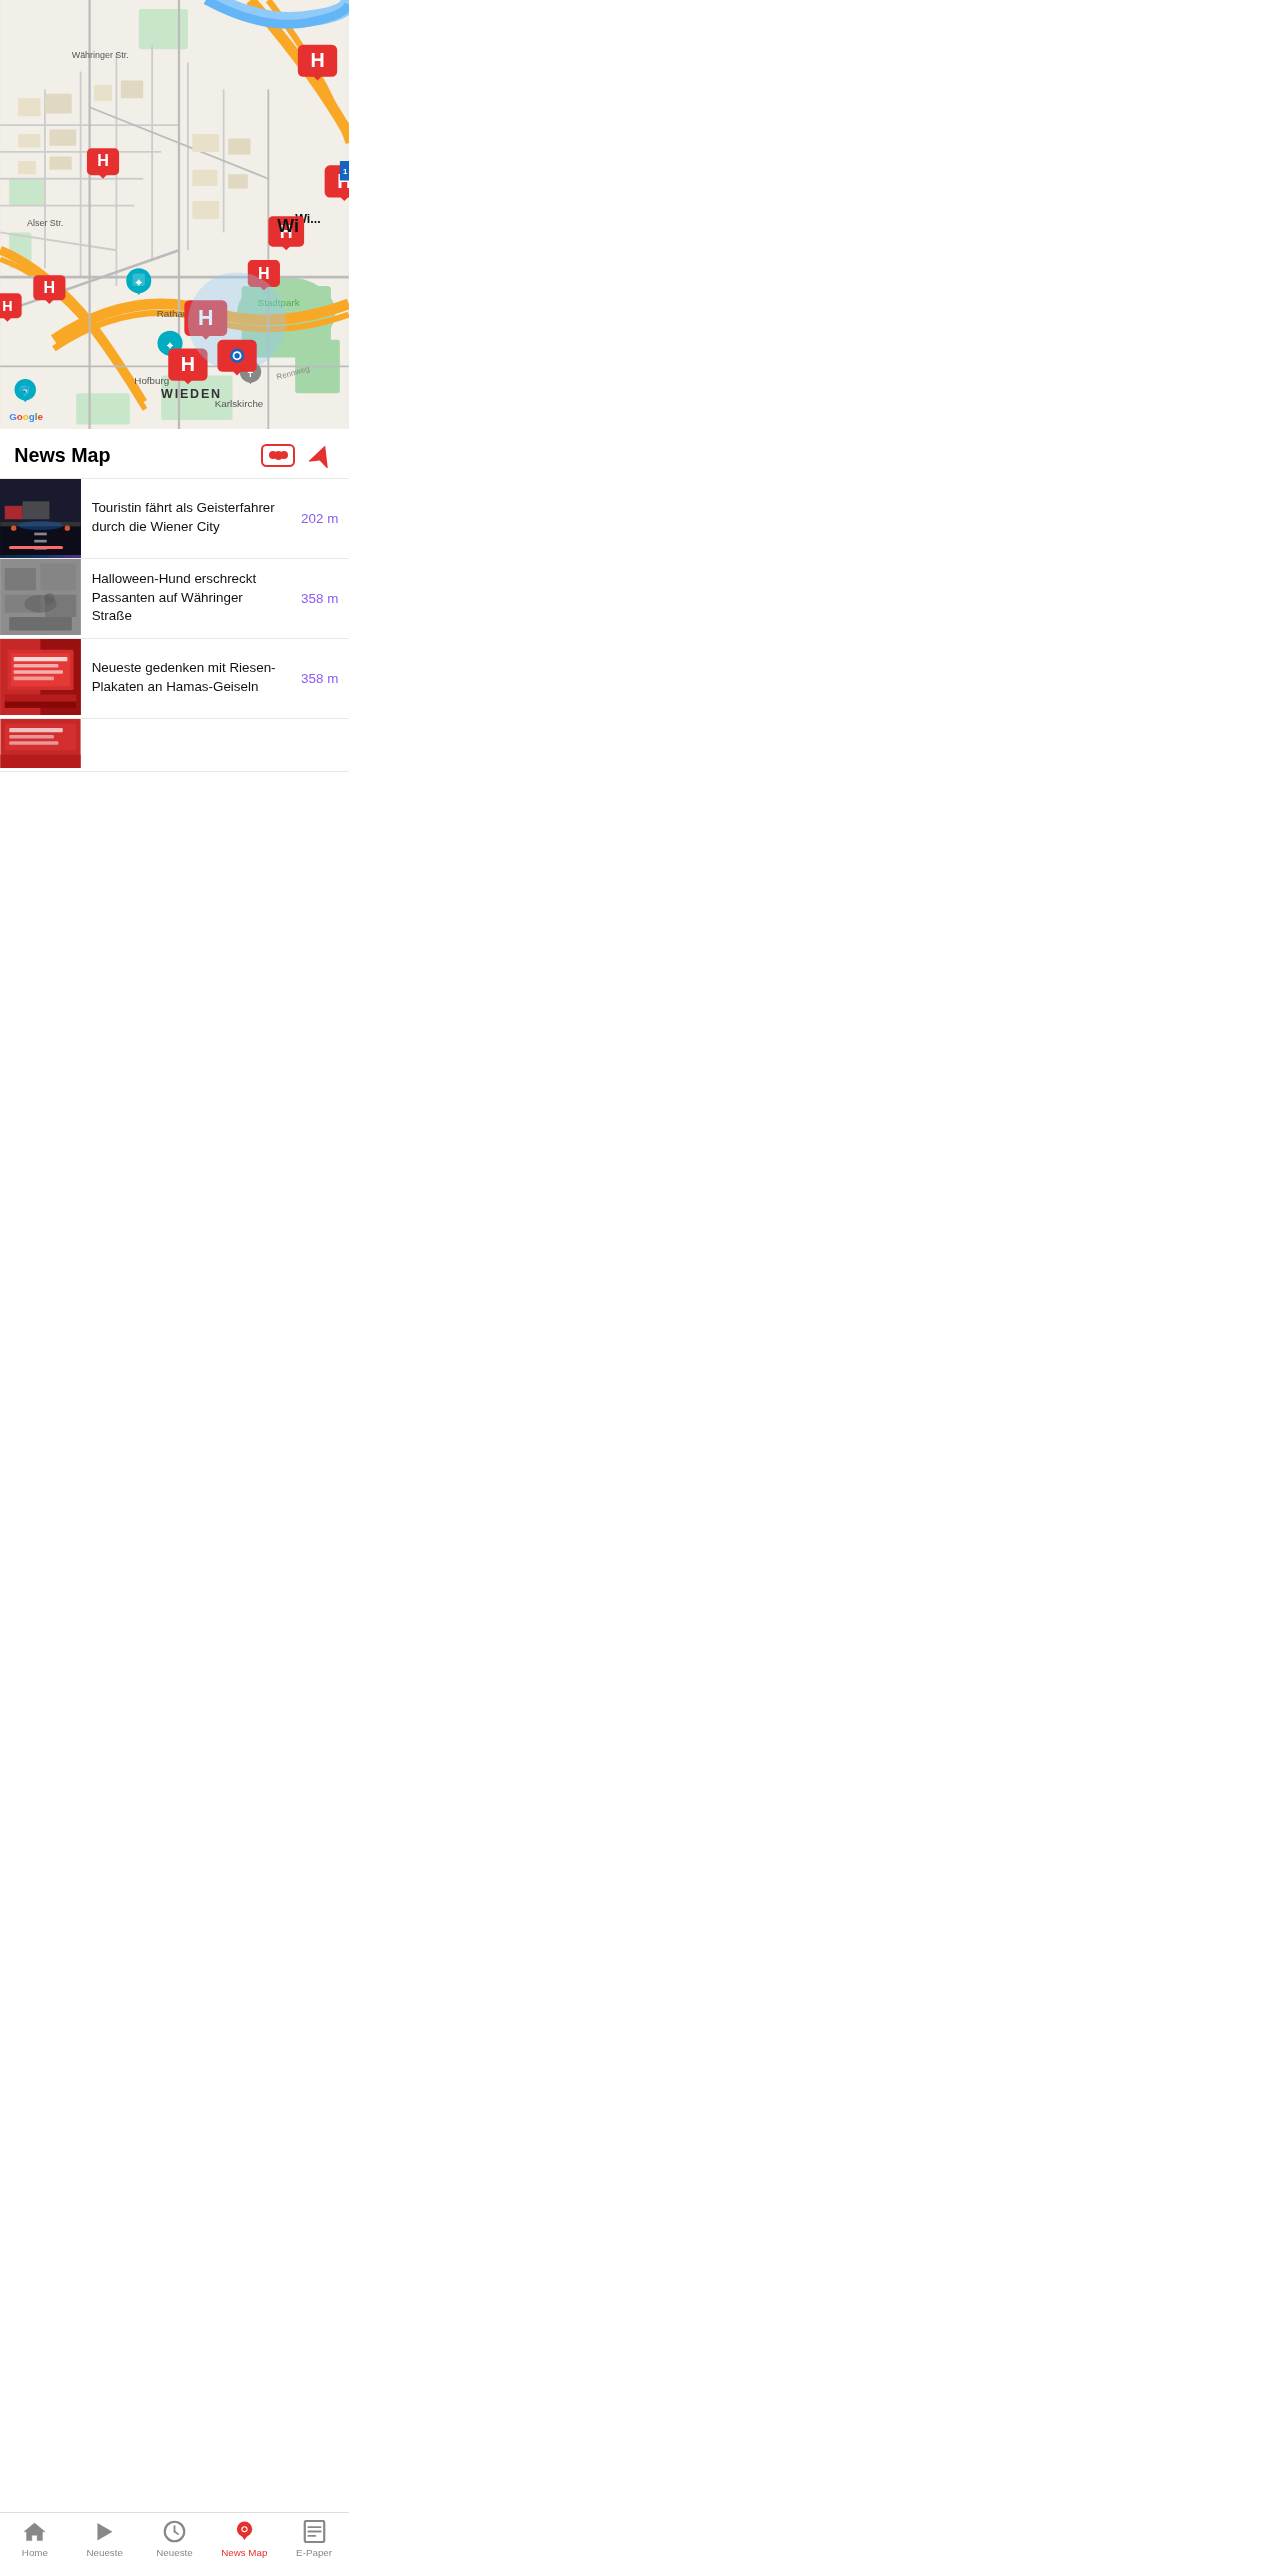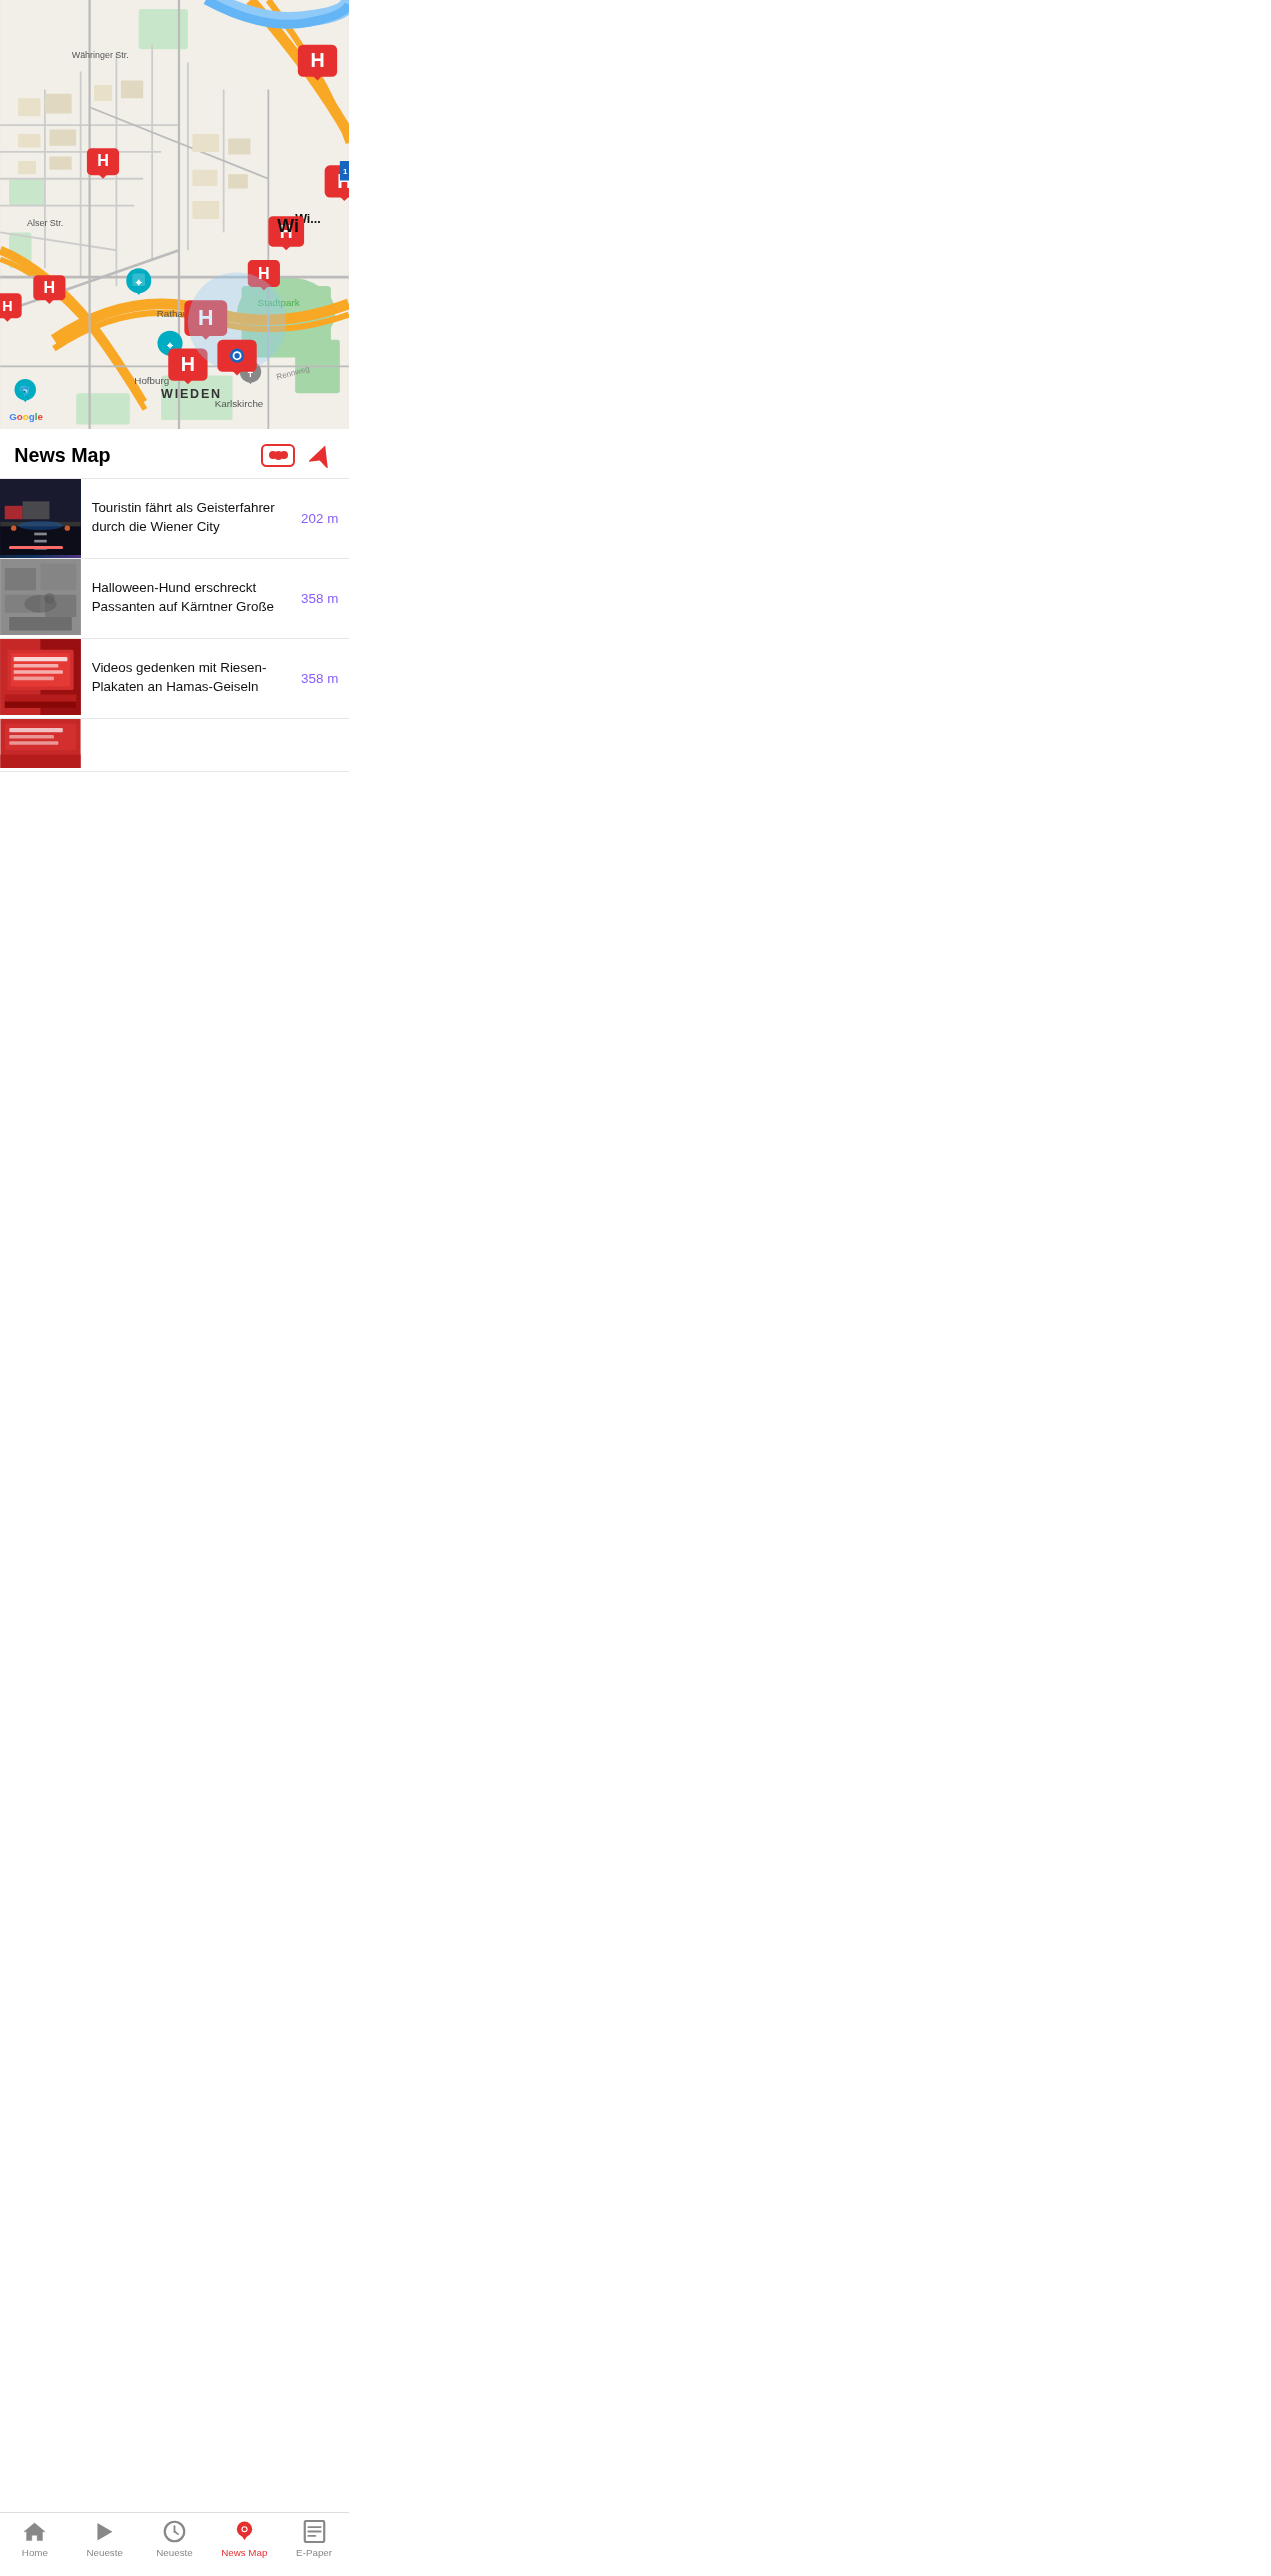--- a/index.html
+++ b/index.html
@@ -438,21 +438,21 @@
         <rect x="45" y="5" width="40" height="30" fill="#858585" rx="1"></rect>
         <rect x="5" y="40" width="40" height="20" fill="#808080" rx="1"></rect>
         <rect x="50" y="40" width="35" height="25" fill="#787878" rx="1"></rect>
         <rect x="10" y="65" width="70" height="15" fill="#6d6d6d" rx="1"></rect>
 
         <ellipse cx="45" cy="50" rx="18" ry="10" fill="#5a5a5a" opacity="0.5"></ellipse>
         <circle cx="55" cy="44" r="6" fill="#5a5a5a" opacity="0.5"></circle>
       </svg>
     </div>
     <div class="news-content">
-      <span class="news-text">Halloween-Hund erschreckt Passanten auf Kärntner Große</span>
+      <span class="news-text">Halloween-Hund erschreckt Passanten auf Währinger Straße</span>
       <span class="news-distance">358 m</span>
     </div>
   </div>
 
   <div class="news-item">
     <div class="news-thumbnail">
       <svg width="81" height="76" viewBox="0 0 90 85">
         <rect width="90" height="85" fill="#b71c1c"></rect>
         <rect x="0" y="0" width="45" height="85" fill="#c62828"></rect>
         <rect x="45" y="0" width="45" height="85" fill="#9a1010"></rect>
@@ -463,21 +463,21 @@
         <rect x="15" y="20" width="60" height="5" fill="#fff" opacity="0.8" rx="1"></rect>
         <rect x="15" y="28" width="50" height="4" fill="#fff" opacity="0.6" rx="1"></rect>
         <rect x="15" y="35" width="55" height="4" fill="#fff" opacity="0.6" rx="1"></rect>
         <rect x="15" y="42" width="45" height="4" fill="#fff" opacity="0.5" rx="1"></rect>
 
         <rect x="5" y="62" width="80" height="15" fill="#b71c1c"></rect>
         <rect x="5" y="70" width="80" height="7" fill="#880808"></rect>
       </svg>
     </div>
     <div class="news-content">
-      <span class="news-text">Videos gedenken mit Riesen-Plakaten an Hamas-Geiseln</span>
+      <span class="news-text">Neueste gedenken mit Riesen-Plakaten an Hamas-Geiseln</span>
       <span class="news-distance">358 m</span>
     </div>
   </div>
 
   <div class="news-item" style="min-height:49px; overflow:hidden;">
     <div class="news-thumbnail" style="min-height:49px;">
       <svg width="81" height="49" viewBox="0 0 90 55">
         <rect width="90" height="55" fill="#c62828"></rect>
         <rect x="5" y="5" width="80" height="30" fill="#d32f2f" rx="2"></rect>
         <rect x="10" y="10" width="60" height="5" fill="#fff" opacity="0.7" rx="1"></rect>

